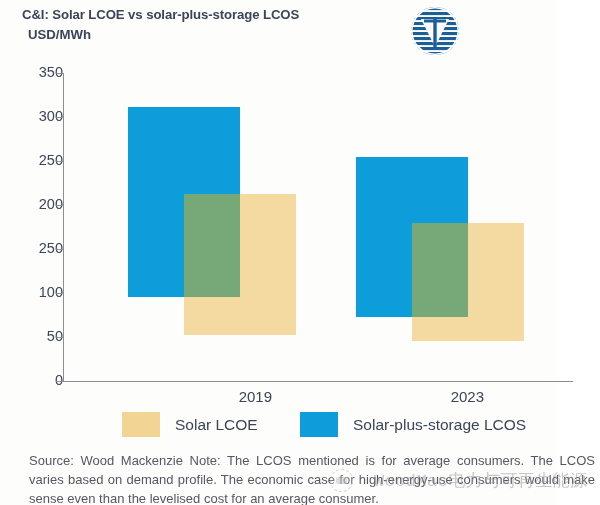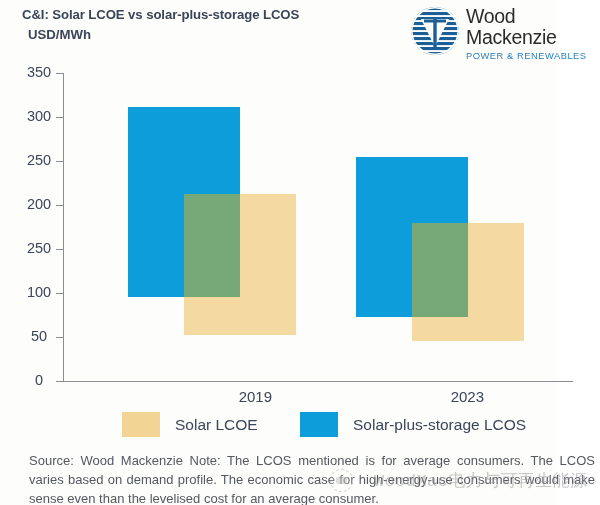--- a/index.html
+++ b/index.html
@@ -98,21 +98,21 @@
     position: absolute;
     left: 56px;
     width: 7px;
     height: 1.4px;
     background: #8a8d93;
   }
   .tick-label {
     position: absolute;
     right: 0;
     width: 48px;
-    text-align: center;
+    text-align: right;
     font-size: 14.5px;
     color: #3b4559;
     transform: translateY(-9px);
   }
   .tick-row { position: absolute; left: 0; width: 63px; }
 
   .bar {
     position: absolute;
   }
   .bar-yellow { background: #f2d494; }
@@ -230,25 +230,20 @@
           <rect x="0" y="31" width="50" height="3.1" fill="#1b5f96"></rect>
           <rect x="0" y="36" width="50" height="3.1" fill="#1b5f96"></rect>
           <rect x="0" y="41" width="50" height="3.1" fill="#1b5f96"></rect>
           <rect x="0" y="46" width="50" height="3.1" fill="#1b5f96"></rect>
           <path d="M11 13 H39 L25 41 Z" fill="#ffffff"></path>
           <path d="M25 13 V41" stroke="#1b5f96" stroke-width="3.4" fill="none"></path>
           <path d="M14 15 H36" stroke="#1b5f96" stroke-width="3.2" fill="none"></path>
         </g>
         <circle cx="25" cy="25" r="23.2" fill="none" stroke="#ffffff" stroke-width="1.6"></circle>
       </svg>
-      <div class="logo-text">
-        <div class="logo-word">Wood</div>
-        <div class="logo-word">Mackenzie</div>
-        <div class="logo-tag">POWER &amp; RENEWABLES</div>
-      </div>
     </div>
   </div>
 
   <div class="plot">
     <div class="axis-line y-axis"></div>
     <div class="axis-line x-axis"></div>
     <div id="yticks">
         <div class="tick-row" style="top: 321px;">
           <div class="tick-label">0</div>
         </div>

